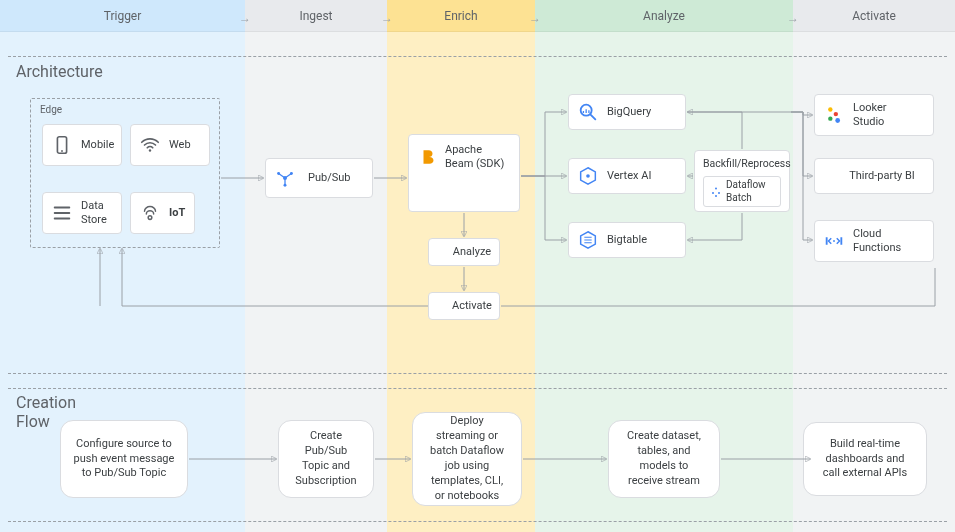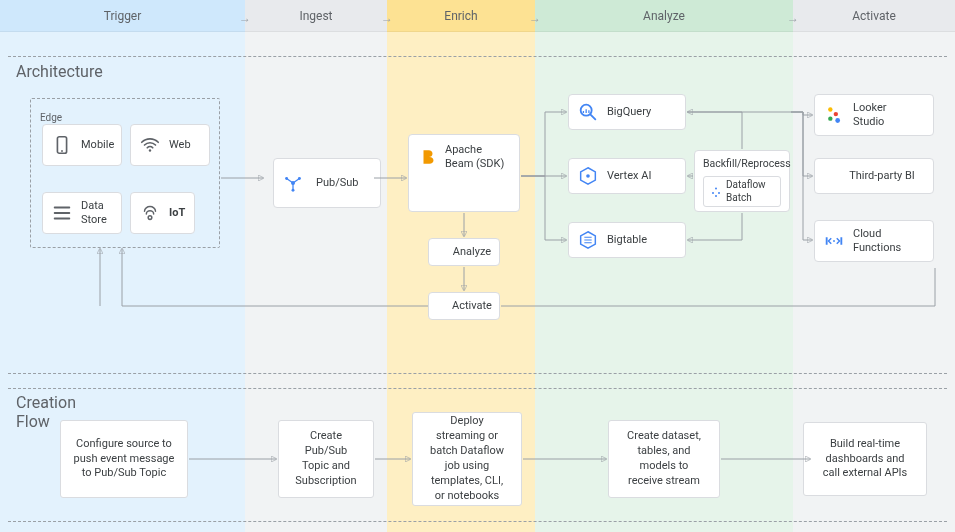--- a/index.html
+++ b/index.html
@@ -50,21 +50,21 @@
     position: absolute;
     border-top: 1px dashed #9aa0a6;
     border-bottom: 1px dashed #9aa0a6;
   }
 
   
   .edge-box {
     position: absolute; border: 1px dashed #9aa0a6;
     border-radius: 2px;
   }
-  .edge-label { position: absolute; font-size: 10px; color: #5f6368; margin-top: 8px; }
+  .edge-label { position: absolute; font-size: 10px; color: #5f6368; }
 
   
   .node {
     position: absolute; background: #fff;
     border: 1px solid #dadce0; border-radius: 4px;
     display: flex; align-items: center; gap: 8px;
     padding: 6px 8px;
     font-size: 11px; color: #3c4043;
     line-height: 1.25;
   }
@@ -72,21 +72,21 @@
   .node .icon { width: 18px; height: 18px; flex: 0 0 18px; }
   .node.big .icon { width: 22px; height: 22px; flex: 0 0 22px; }
   .node.center { justify-content: center; padding-left: 24px; }
   .node.multi { flex-direction: column; align-items: flex-start; gap: 6px; padding: 8px 10px; }
   .node.multi .row { display: flex; align-items: center; gap: 8px; }
   .node .txt { white-space: nowrap; }
   .node .wrap { white-space: normal; }
 
   .flow-box {
     position: absolute; background: #fff; border: 1px solid #dadce0;
-    border-radius: 3px; padding: 10px 12px; font-size: 11px;
+    border-radius: 13px; padding: 10px 12px; font-size: 11px;
     color: #3c4043; text-align: center; line-height: 1.35;
     display: flex; align-items: center; justify-content: center;
   }
 
   
   svg.connectors {
     position: absolute; inset: 0; width: 955px; height: 532px;
     pointer-events: none;
   }
   svg.connectors path, svg.connectors line {
@@ -163,21 +163,21 @@
 <div class="node big" style="left:130px; top:192px; width:65px; height:42px;font-weight:bold;">
   <span class="icon">
     <svg class="ic" viewBox="0 0 24 24">
         <path d="M6 10c0-3 3-5 6-5s6 2 6 5M8 13c0-2 2-3.5 4-3.5s4 1.5 4 3.5" stroke="#5f6368" stroke-width="1.6" fill="none" stroke-linecap="round"></path>
         <circle cx="12" cy="17" r="2" fill="none" stroke="#5f6368" stroke-width="1.6"></circle>
       </svg>
   </span>
   <span class="txt">IoT</span>
 </div>
 
-<div class="node big" style="left:273px; top:158px; width:108px; height:50px;gap:12px;">
+<div class="node big" style="left:265px; top:158px; width:108px; height:40px;gap:12px;">
   <span class="icon">
     <svg class="ic" viewBox="0 0 24 24">
         <circle cx="12" cy="12" r="2.2" fill="#4285f4"></circle>
         <circle cx="5" cy="7" r="1.6" fill="#4285f4"></circle>
         <circle cx="19" cy="7" r="1.6" fill="#4285f4"></circle>
         <circle cx="12" cy="20" r="1.6" fill="#4285f4"></circle>
         <path d="M12 12L5 7M12 12l7-5M12 12v8" stroke="#4285f4" stroke-width="1.4"></path>
       </svg>
   </span>
   <span class="txt">Pub/Sub</span>

